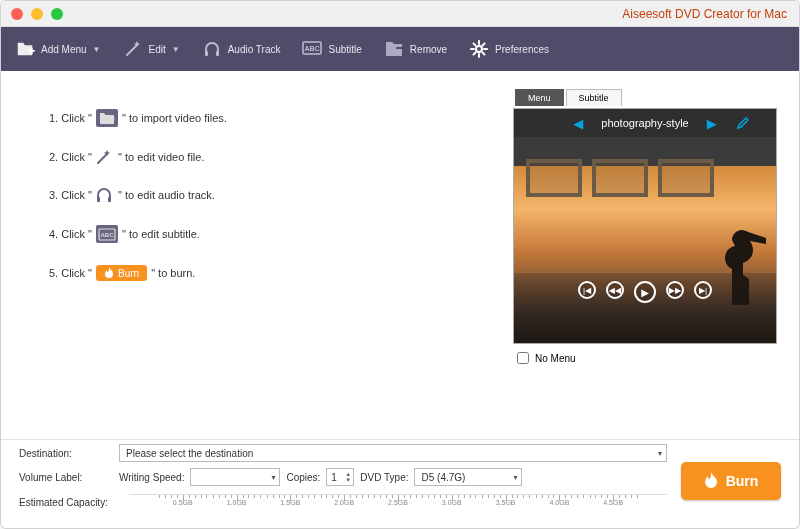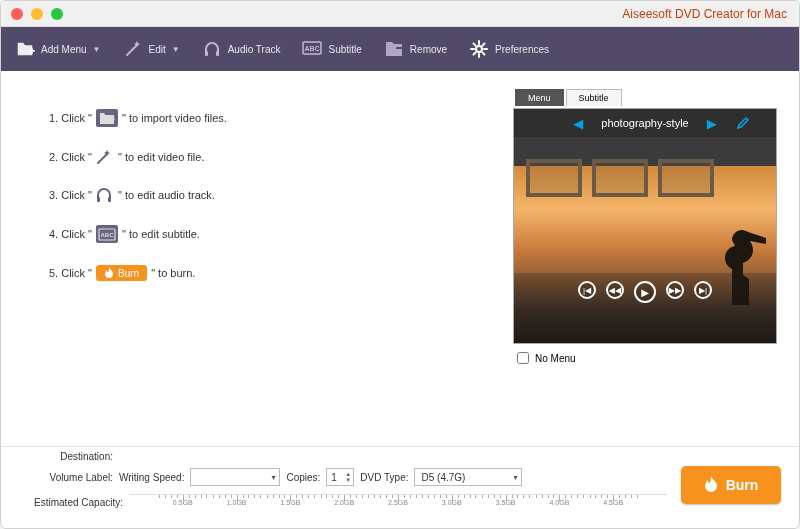--- a/index.html
+++ b/index.html
@@ -34,21 +34,21 @@
 .frames { position: absolute; top: 22px; left: 12px; display: flex; gap: 10px; }
 .frame { width: 56px; height: 38px; border: 4px solid #6b5a46; background: rgba(120,90,60,.25); }
 .silh { position: absolute; right: 4px; bottom: 38px; width: 56px; height: 92px; }
 .wave { position: absolute; bottom: 0; left: 0; right: 0; height: 70px; background: linear-gradient(to bottom, rgba(40,30,22,.25), rgba(20,15,10,.6)); }
 .player { position: absolute; left: 0; right: 0; bottom: 40px; display: flex; justify-content: center; gap: 10px; }
 .pbtn { width: 18px; height: 18px; border-radius: 50%; border: 2px solid #fff; display: flex; align-items: center; justify-content: center; color: #fff; font-size: 8px; cursor: pointer; background: rgba(0,0,0,.12); }
 .pbtn.big { width: 22px; height: 22px; font-size: 10px; }
 .nomenu { margin-top: 8px; font-size: 10px; display: flex; align-items: center; gap: 6px; padding-left: 4px; }
 .bottom { padding: 4px 18px 10px 18px; border-top: 1px solid #e2e2e2; margin-top: 2px; }
 .row { display: flex; align-items: center; gap: 6px; margin-bottom: 6px; font-size: 10px; color: #333; }
-.lbl { width: 94px; text-align: right; }
+.lbl { width: 94px; }
 .sel { flex: 1; border: 1px solid #bbb; height: 18px; padding: 0 16px 0 6px; display: flex; align-items: center; background: #fff; font-size: 10px; position: relative; }
 .sel::after { content: "▾"; position: absolute; right: 4px; font-size: 8px; color: #555; }
 .inp { border: 2px solid #6aa2e8; height: 18px; padding: 0 6px; font-size: 10px; background: #fff; display: flex; align-items: center; }
 .spin { width: 28px; border: 1px solid #bbb; height: 18px; display: flex; align-items: center; padding: 0 4px; font-size: 10px; position: relative; }
 .spin .arr { position: absolute; right: 2px; font-size: 6px; line-height: 6px; display: flex; flex-direction: column; color: #666; }
 .burn-btn { width: 100px; height: 38px; background: #f7921e; border-radius: 5px; color: #fff; display: flex; align-items: center; justify-content: center; gap: 8px; font-size: 14px; font-weight: bold; cursor: pointer; box-shadow: 0 1px 2px rgba(0,0,0,.25); }
 .ruler { flex: 1; height: 18px; position: relative; border-top: 1px solid #ddd; margin-top: 2px; }
 .ruler .tick { position: absolute; top: 0; width: 1px; height: 4px; background: #aaa; }
 .ruler .tlbl { position: absolute; top: 4px; font-size: 7px; color: #888; transform: translateX(-50%); }
 svg { display: block; }
@@ -225,20 +225,23 @@
         <span>No Menu</span>
       </div>
     </div>
   </div>
 
   <div class="bottom">
     <div style="display:flex;gap:14px">
       <div style="flex:1">
         <div class="row">
           <div class="lbl">Destination:</div>
+          <div class="sel">
+              <span>Please select the destination</span>
+            </div>
         </div>
         <div class="row">
           <div class="lbl">Volume Label:</div>
           <div>Writing Speed:</div>
           <div class="sel" style="width:90px;flex:none">
               <span></span>
             </div>
           <div>Copies:</div>
           <div class="spin">
               <span>1</span>

